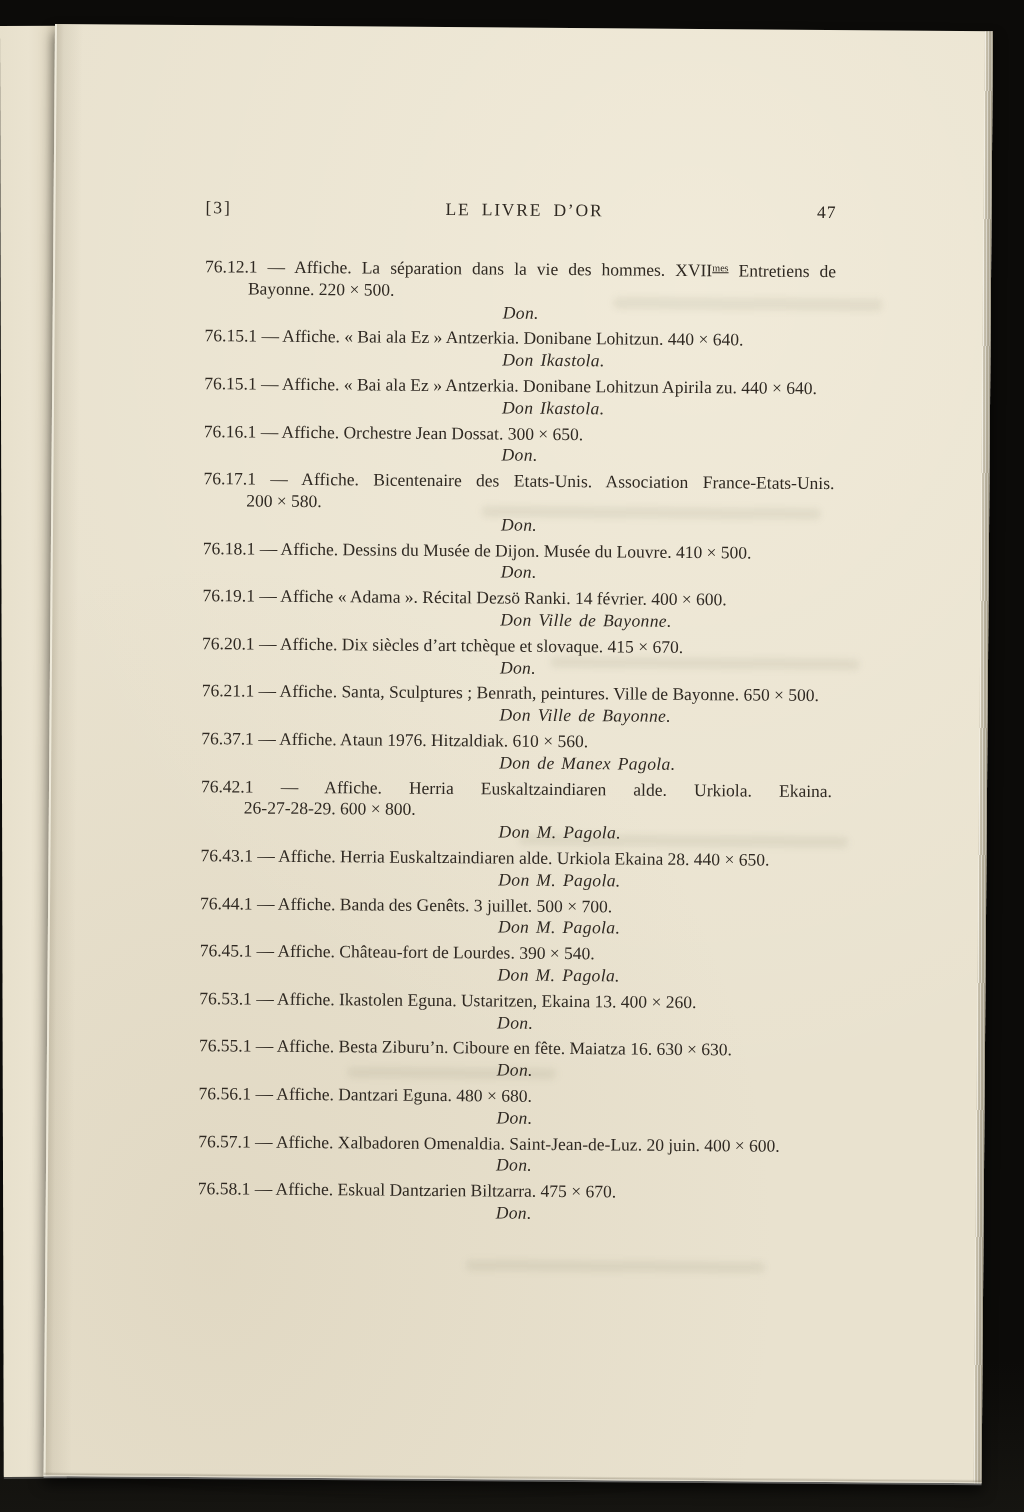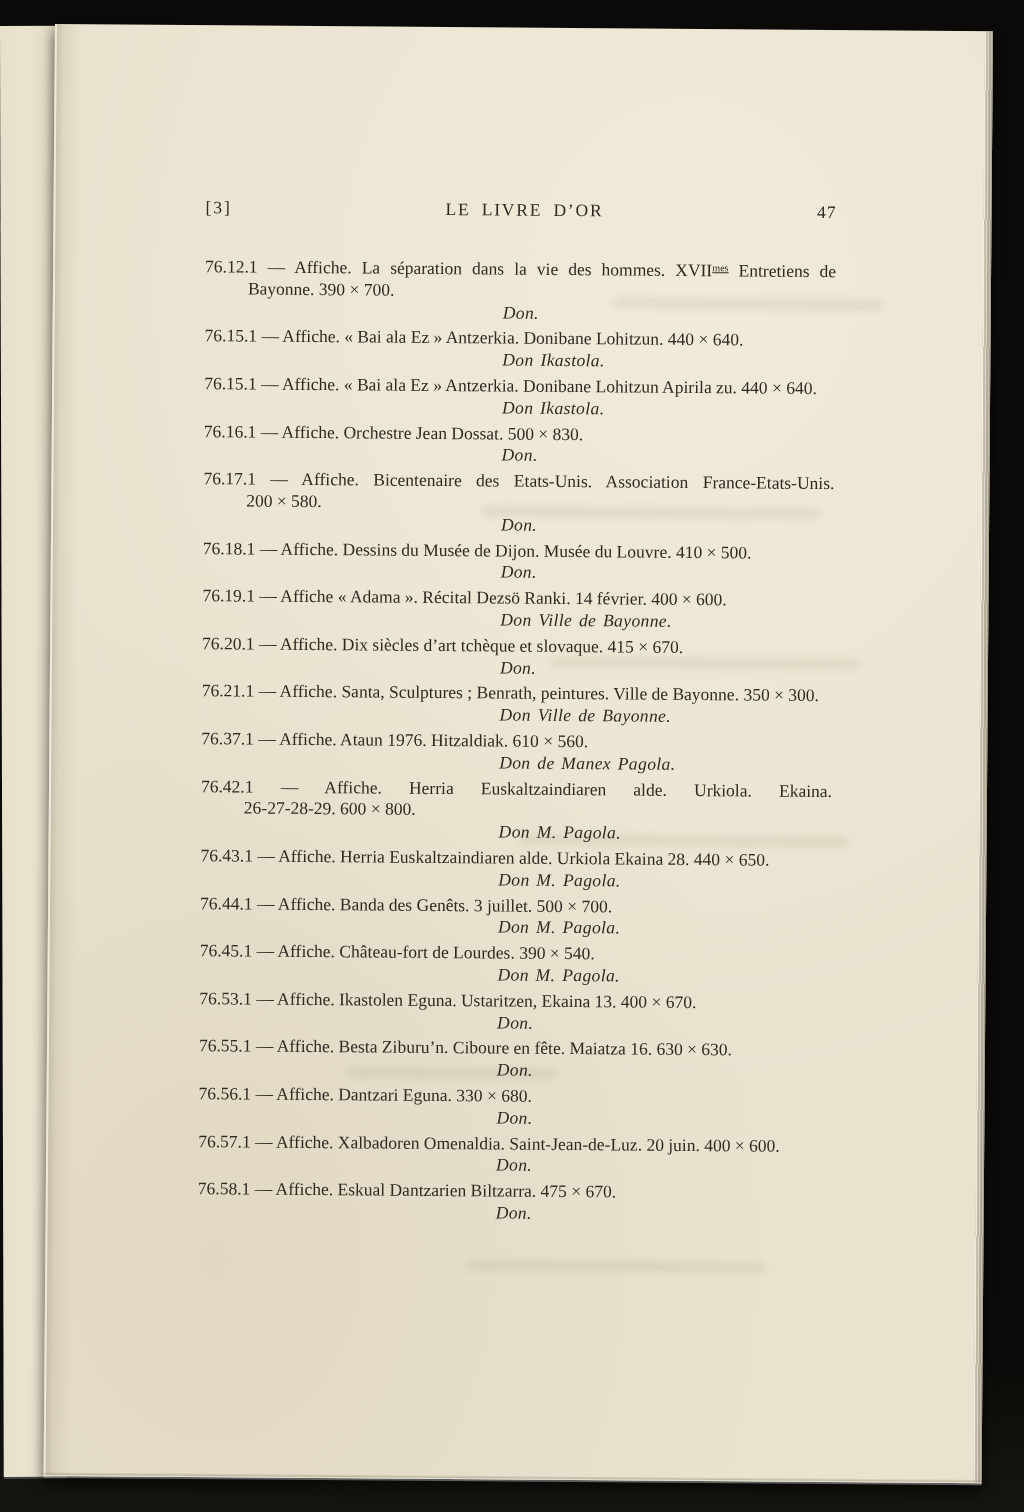--- a/index.html
+++ b/index.html
@@ -115,53 +115,53 @@
   <div class="ghost g6"></div>
 
   <header class="page-header">
     <span class="section-marker">[3]</span>
     <span class="running-title">LE LIVRE D’OR</span>
     <span class="page-number">47</span>
   </header>
 
   <main class="entries" id="entries">
       <div class="entry">
-        <p class="body"><span class="id">76.12.1</span> — Affiche. La séparation dans la vie des hommes. XVII<sup>mes</sup> Entre­tiens de Bayonne. <span class="nw">390 × 700.</span></p>
+        <p class="body"><span class="id">76.12.1</span> — Affiche. La séparation dans la vie des hommes. XVII<sup>mes</sup> Entre­tiens de Bayonne. <span class="nw">220 × 500.</span></p>
         <p class="attr">Don.</p>
       </div>
       <div class="entry">
         <p class="body"><span class="id">76.15.1</span> — Affiche. « Bai ala Ez » Antzerkia. Donibane Lohitzun. <span class="nw">440 × 640.</span></p>
         <p class="attr">Don Ikastola.</p>
       </div>
       <div class="entry">
         <p class="body"><span class="id">76.15.1</span> — Affiche. « Bai ala Ez » Antzerkia. Donibane Lohitzun Apirila zu. <span class="nw">440 × 640.</span></p>
         <p class="attr">Don Ikastola.</p>
       </div>
       <div class="entry">
-        <p class="body"><span class="id">76.16.1</span> — Affiche. Orchestre Jean Dossat. <span class="nw">500 × 830.</span></p>
+        <p class="body"><span class="id">76.16.1</span> — Affiche. Orchestre Jean Dossat. <span class="nw">300 × 650.</span></p>
         <p class="attr">Don.</p>
       </div>
       <div class="entry">
         <p class="body"><span class="id">76.17.1</span> — Affiche. Bicentenaire des Etats-Unis. Association France-Etats-Unis. <span class="nw">200 × 580.</span></p>
         <p class="attr">Don.</p>
       </div>
       <div class="entry">
         <p class="body"><span class="id">76.18.1</span> — Affiche. Dessins du Musée de Dijon. Musée du Louvre. <span class="nw">410 × 500.</span></p>
         <p class="attr">Don.</p>
       </div>
       <div class="entry">
         <p class="body"><span class="id">76.19.1</span> — Affiche « Adama ». Récital Dezsö Ranki. 14 février. <span class="nw">400 × 600.</span></p>
         <p class="attr">Don Ville de Bayonne.</p>
       </div>
       <div class="entry">
         <p class="body"><span class="id">76.20.1</span> — Affiche. Dix siècles d’art tchèque et slovaque. <span class="nw">415 × 670.</span></p>
         <p class="attr">Don.</p>
       </div>
       <div class="entry">
-        <p class="body"><span class="id">76.21.1</span> — Affiche. Santa, Sculptures ; Benrath, peintures. Ville de Bayonne. <span class="nw">350 × 300.</span></p>
+        <p class="body"><span class="id">76.21.1</span> — Affiche. Santa, Sculptures ; Benrath, peintures. Ville de Bayonne. <span class="nw">650 × 500.</span></p>
         <p class="attr">Don Ville de Bayonne.</p>
       </div>
       <div class="entry">
         <p class="body"><span class="id">76.37.1</span> — Affiche. Ataun 1976. Hitzaldiak. <span class="nw">610 × 560.</span></p>
         <p class="attr">Don de Manex Pagola.</p>
       </div>
       <div class="entry">
         <p class="body"><span class="id">76.42.1</span> — Affiche. Herria Euskaltzaindiaren alde. Urkiola. Ekaina. <span class="nw">26-27-28-29. 600 × 800.</span></p>
         <p class="attr">Don M. Pagola.</p>
       </div>
@@ -171,29 +171,29 @@
       </div>
       <div class="entry">
         <p class="body"><span class="id">76.44.1</span> — Affiche. Banda des Genêts. 3 juillet. <span class="nw">500 × 700.</span></p>
         <p class="attr">Don M. Pagola.</p>
       </div>
       <div class="entry">
         <p class="body"><span class="id">76.45.1</span> — Affiche. Château-fort de Lourdes. <span class="nw">390 × 540.</span></p>
         <p class="attr">Don M. Pagola.</p>
       </div>
       <div class="entry">
-        <p class="body"><span class="id">76.53.1</span> — Affiche. Ikastolen Eguna. Ustaritzen, Ekaina 13. <span class="nw">400 × 670.</span></p>
+        <p class="body"><span class="id">76.53.1</span> — Affiche. Ikastolen Eguna. Ustaritzen, Ekaina 13. <span class="nw">400 × 260.</span></p>
         <p class="attr">Don.</p>
       </div>
       <div class="entry">
         <p class="body"><span class="id">76.55.1</span> — Affiche. Besta Ziburu’n. Ciboure en fête. Maiatza 16. <span class="nw">630 × 630.</span></p>
         <p class="attr">Don.</p>
       </div>
       <div class="entry">
-        <p class="body"><span class="id">76.56.1</span> — Affiche. Dantzari Eguna. <span class="nw">330 × 680.</span></p>
+        <p class="body"><span class="id">76.56.1</span> — Affiche. Dantzari Eguna. <span class="nw">480 × 680.</span></p>
         <p class="attr">Don.</p>
       </div>
       <div class="entry">
         <p class="body"><span class="id">76.57.1</span> — Affiche. Xalbadoren Omenaldia. Saint-Jean-de-Luz. 20 juin. <span class="nw">400 × 600.</span></p>
         <p class="attr">Don.</p>
       </div>
       <div class="entry">
         <p class="body"><span class="id">76.58.1</span> — Affiche. Eskual Dantzarien Biltzarra. <span class="nw">475 × 670.</span></p>
         <p class="attr">Don.</p>
       </div>

